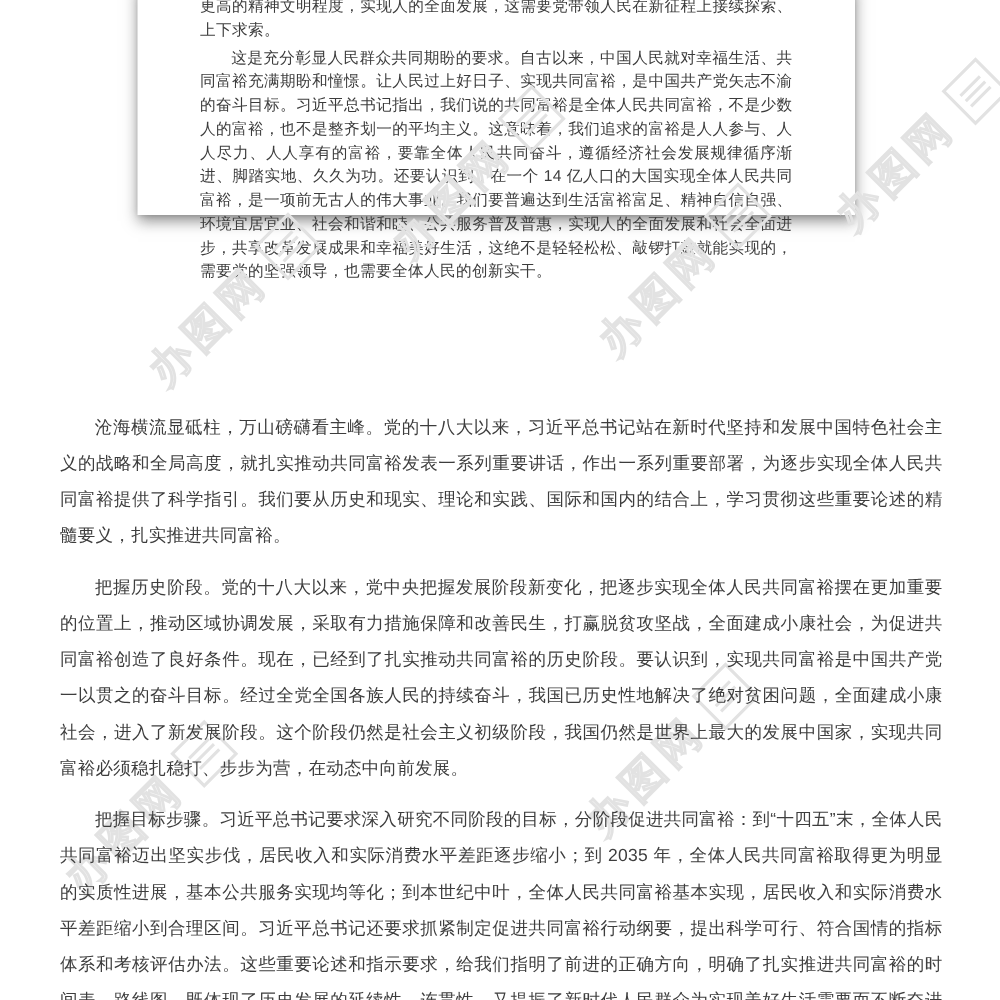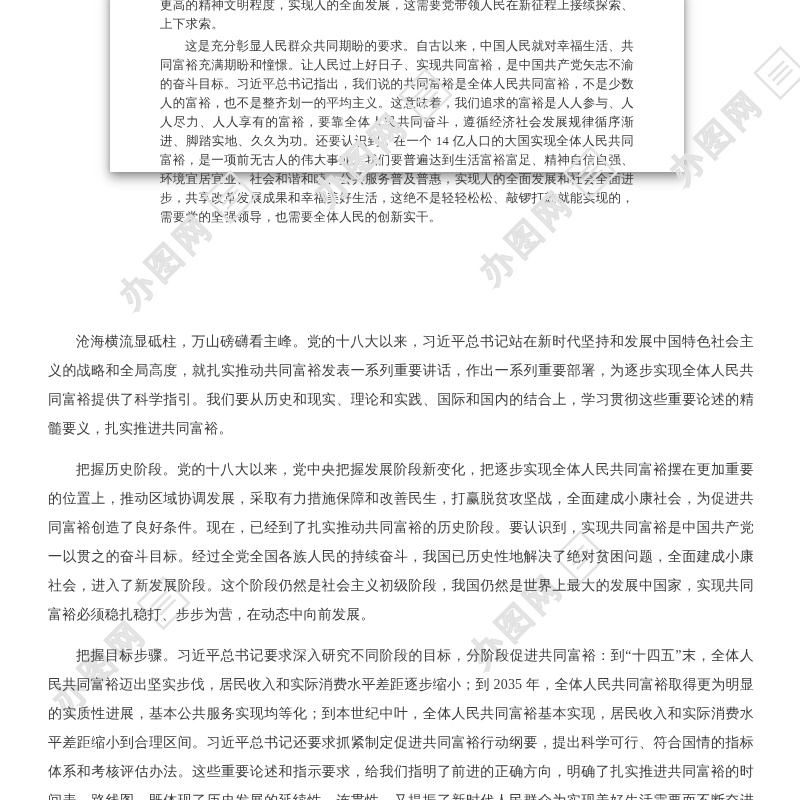--- a/index.html
+++ b/index.html
@@ -10,21 +10,20 @@
     background: #ffffff;
     overflow: hidden;
     font-family: "Liberation Sans", "DejaVu Sans", sans-serif;
   }
   .canvas {
     position: relative;
     width: 800px;
     height: 800px;
     background: #ffffff;
     overflow: hidden;
-    font-family: Liberation Serif, serif;
   }
 
   
   .sheet {
     position: absolute;
     left: 110px;
     top: -12px;
     width: 574px;
     height: 184px;
     background: #ffffff;

